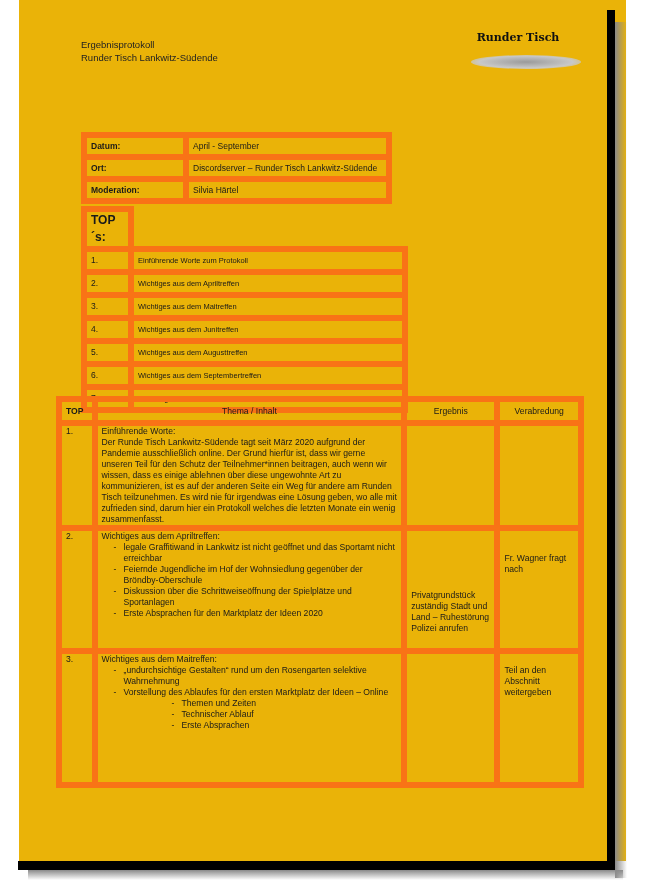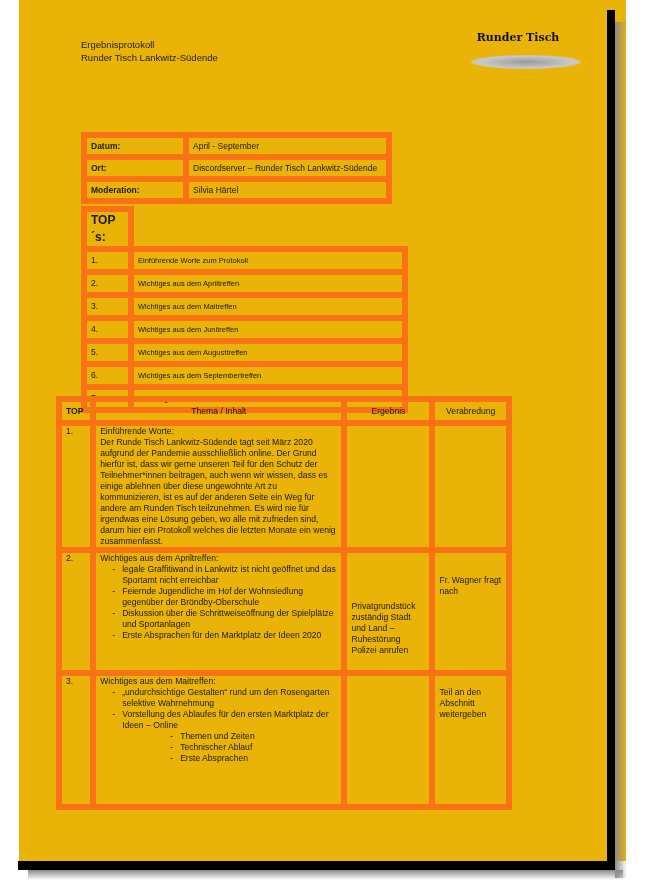--- a/index.html
+++ b/index.html
@@ -28,21 +28,21 @@
   .meta-table { left: 62px; top: 132px; width: 311px; font-size: 8.5px; }
   .meta-table td { height: 16px; line-height: 16px; }
   .meta-table td.k { width: 88px; font-weight: bold; }
 
   .tops-table { left: 62px; top: 206px; width: 327px; font-size: 7.5px; }
   .tops-table td { height: 17px; line-height: 17px; }
   .tops-table td.n { width: 33px; font-size: 8.5px; }
   .tops-table th { font-size: 12px; font-weight: bold; text-align: left; height: 17px; line-height: 17px; }
   .tops-table tr.hdr td.blank { border-top: none; border-right: none; }
 
-  .main-table { left: 37px; top: 396px; width: 456px; font-size: 8.6px; line-height: 11px; }
+  .main-table { left: 37px; top: 396px; width: 528px; font-size: 8.6px; line-height: 11px; }
   .main-table th { font-weight: normal; text-align: center; height: 18px; line-height: 18px; }
   .main-table th.top { font-weight: bold; text-align: left; width: 22px; }
   .main-table td.num { width: 22px; font-weight: normal; }
   .main-table td.thema { width: 316px; }
   .main-table td.erg { width: 81px; }
   .main-table td.ver { width: 72px; }
   ul.dash { margin: 0; padding-left: 12px; list-style: none; }
   ul.dash li { position: relative; padding-left: 10px; }
   ul.dash li::before { content: "-"; position: absolute; left: 0; }
   ul.dash ul.dash { padding-left: 48px; }

